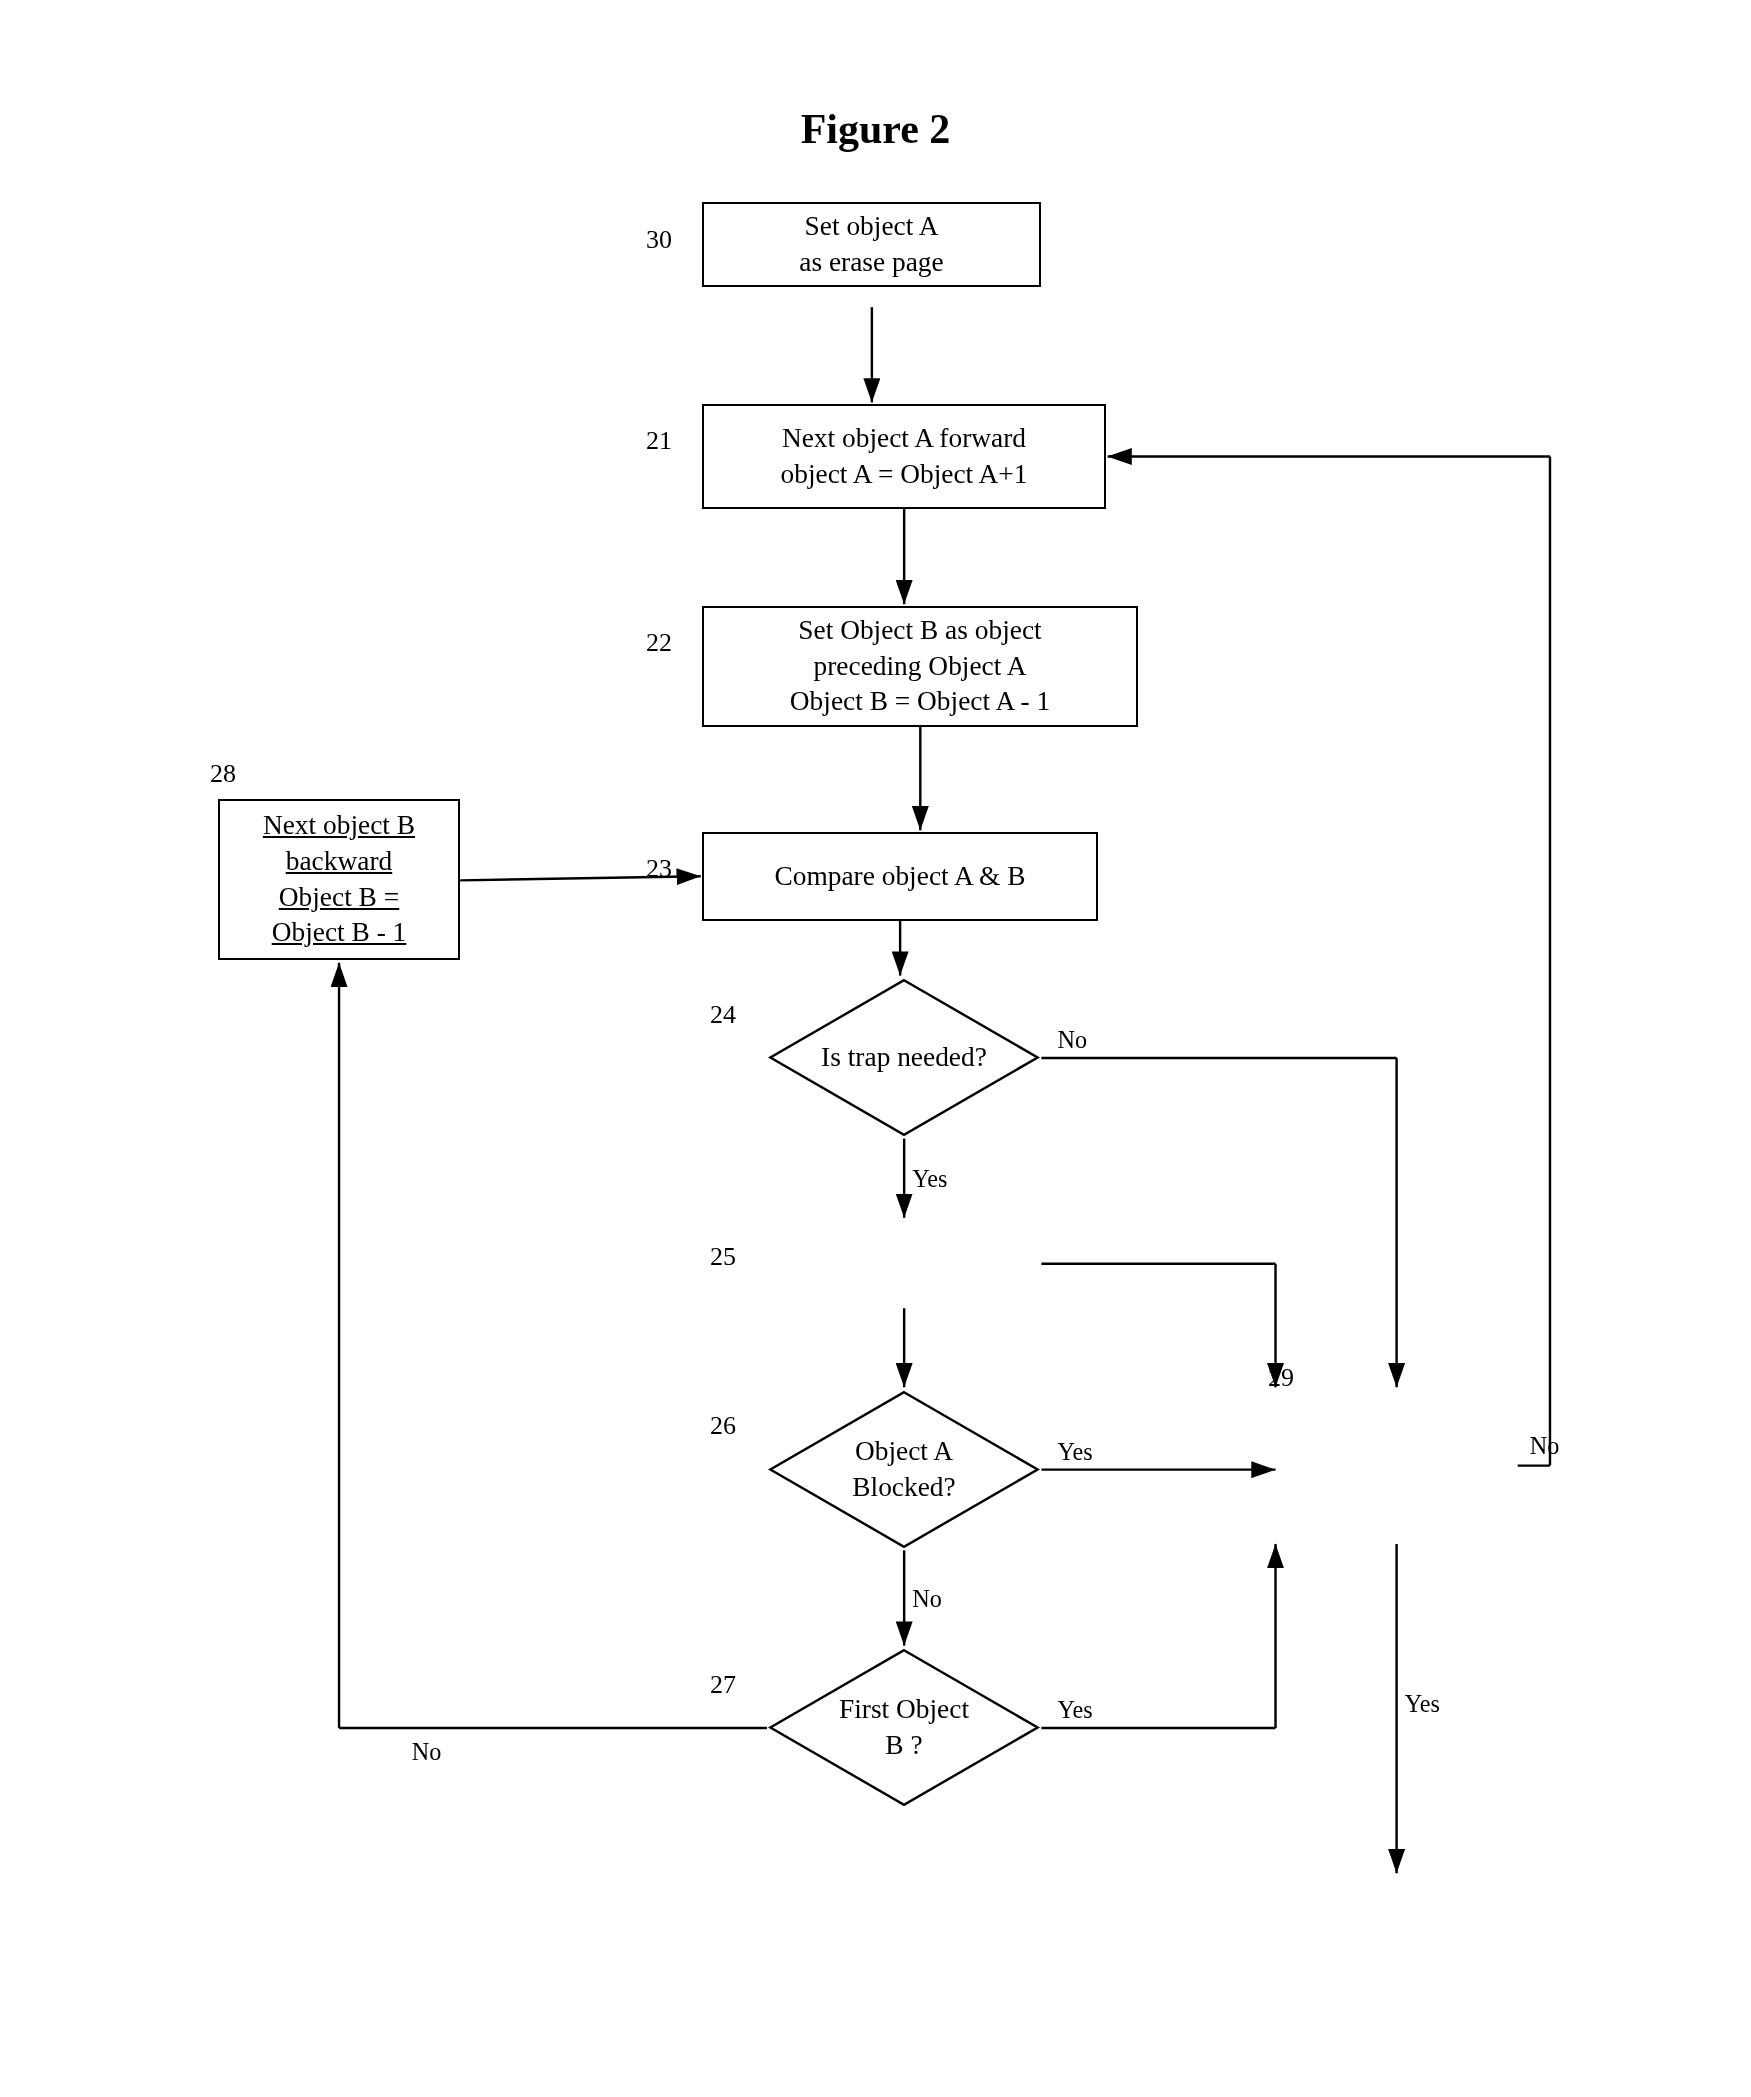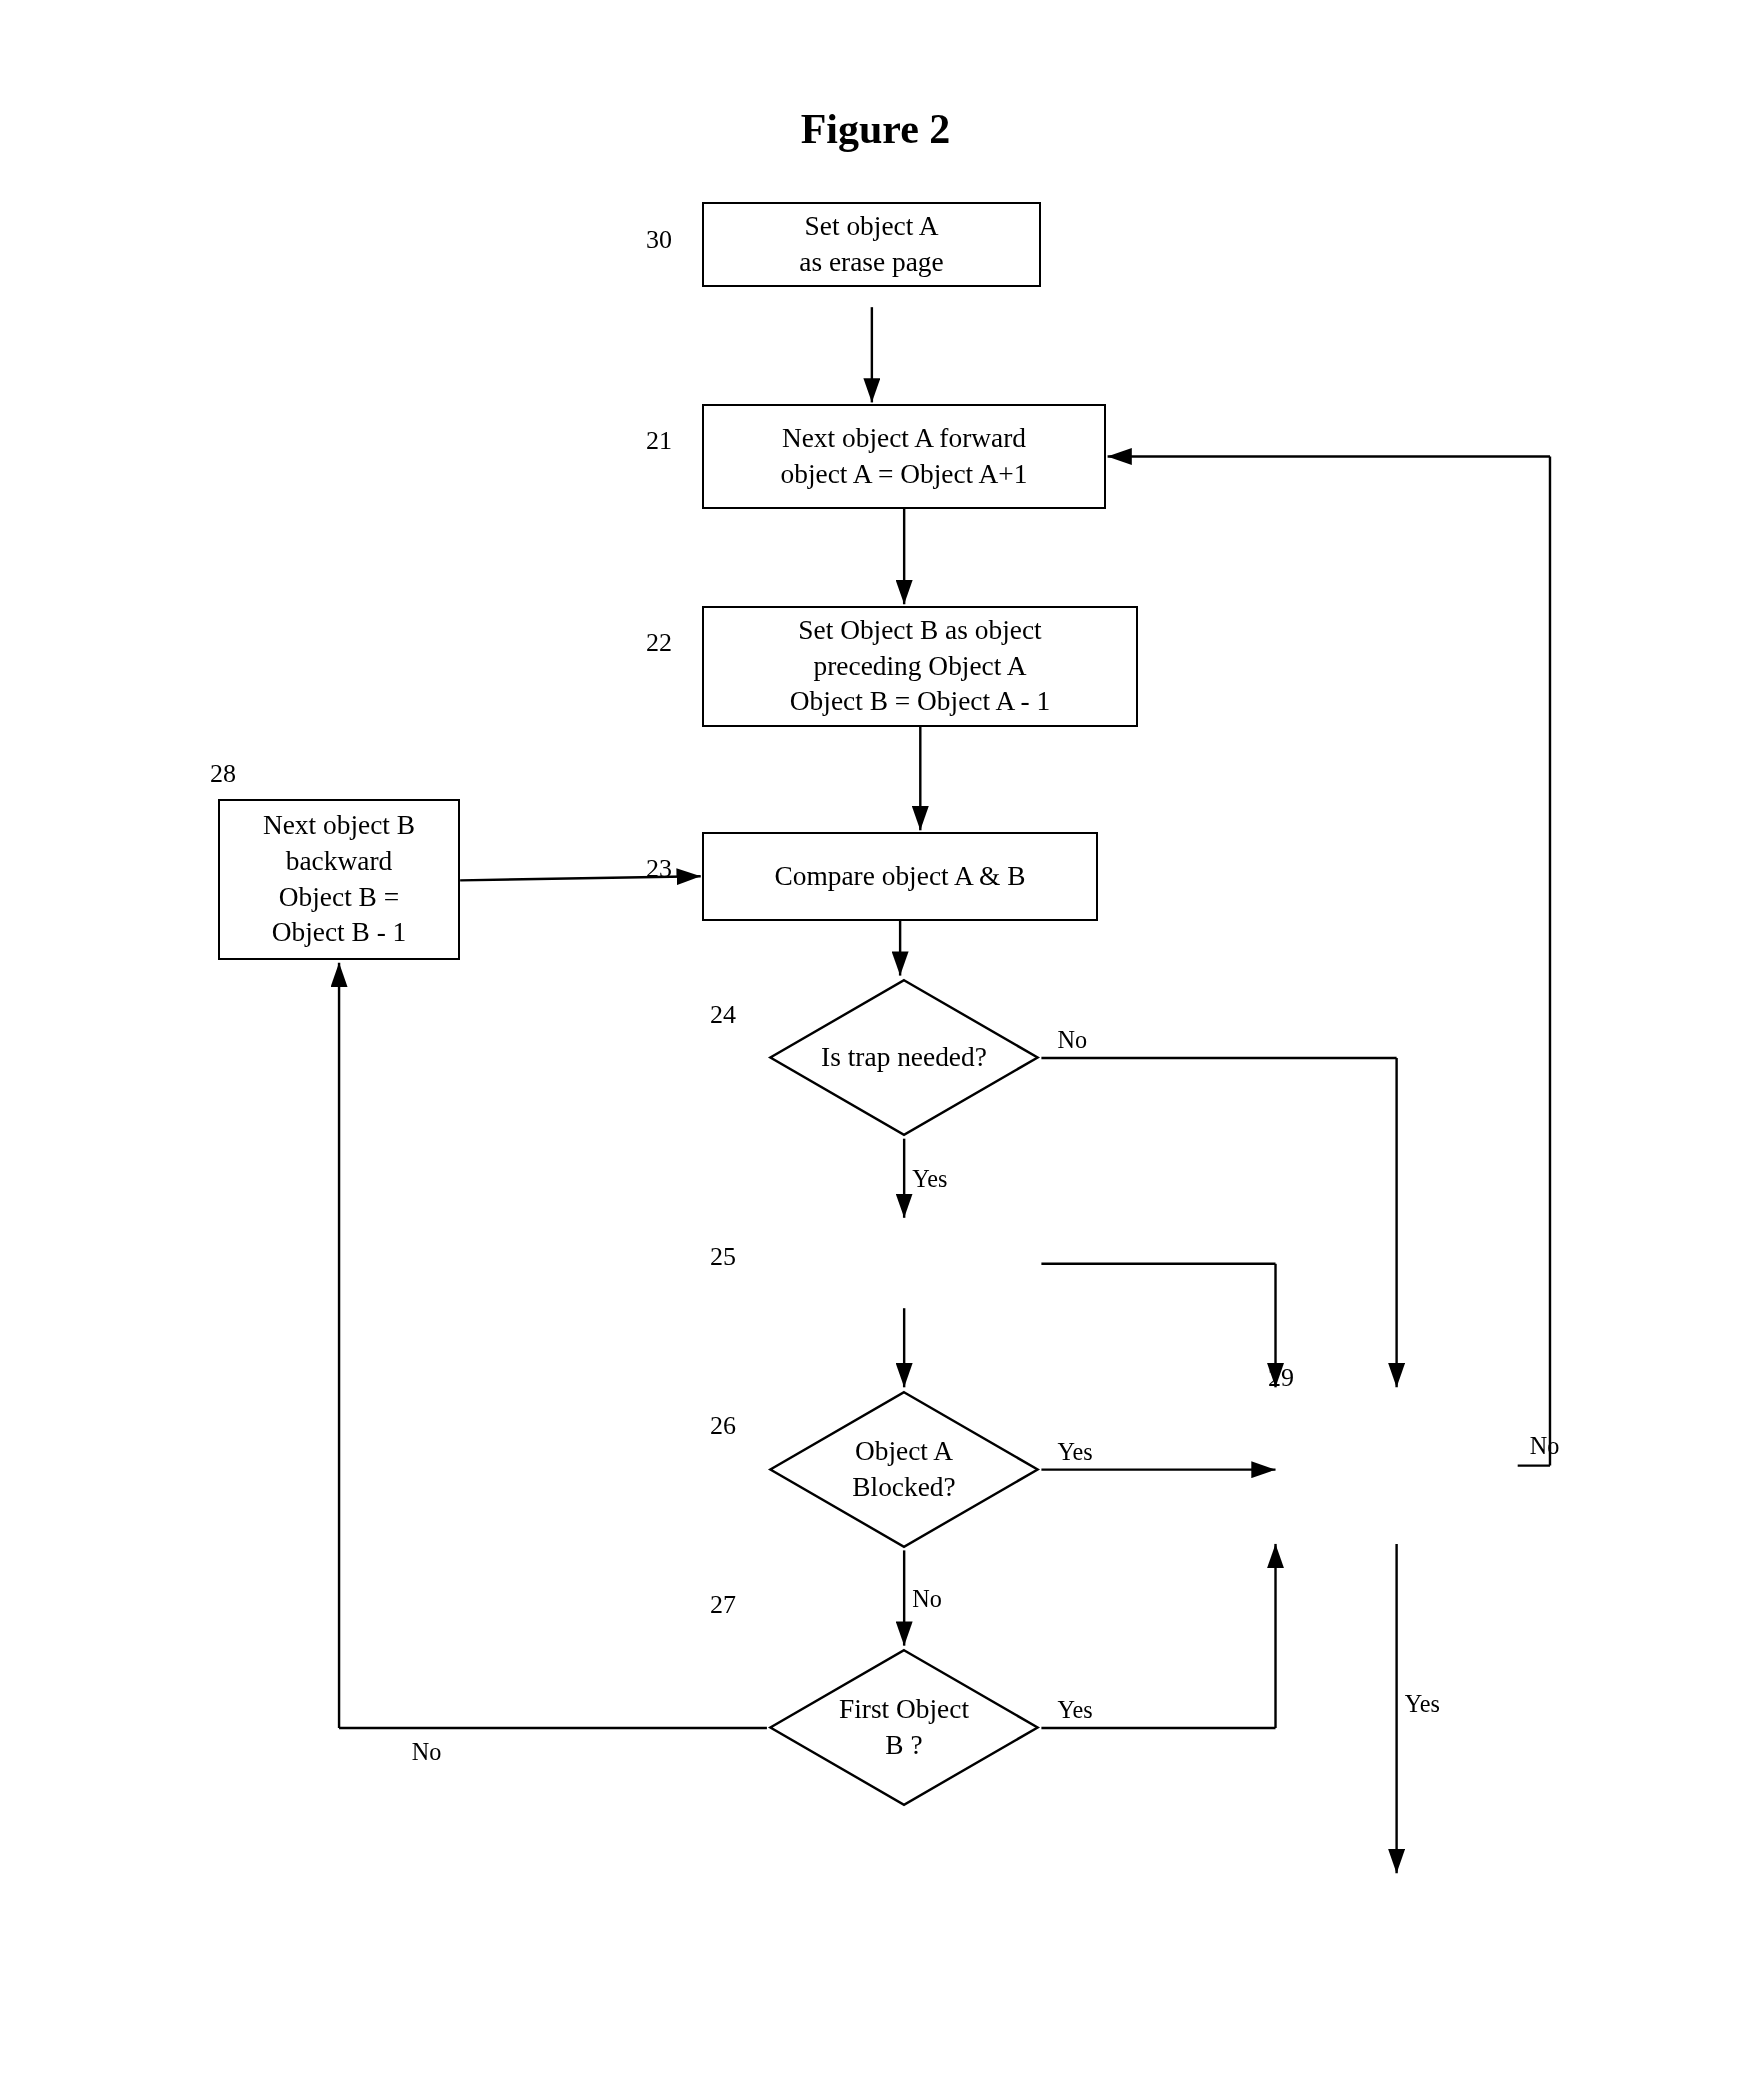--- a/index.html
+++ b/index.html
@@ -128,24 +128,24 @@
 
   <div class="diamond-wrap" style="left:767px;top:1550px;width:274px;height:161px;">
     <div class="diamond">
       <svg viewBox="0 0 340 200" xmlns="http://www.w3.org/2000/svg">
         <polygon points="170,4 336,100 170,196 4,100" fill="white" stroke="black" stroke-width="3"></polygon>
       </svg>
       <div class="diamond-label" style="white-space:pre-line;">First Object
 B ?</div>
     </div>
   </div>
-  <div class="step-label" style="left:710px;top:1493px;">27</div>
+  <div class="step-label" style="left:710px;top:1573px;">27</div>
 
   <div class="box" style="left:218px;top:702px;width:242px;height:161px;">
-    <span style="white-space:pre-line;">Next object B
+    <span style="white-space:pre-line;text-decoration:underline;">Next object B
 backward
 Object B =
 Object B - 1</span>
   </div>
   <div class="step-label" style="left:210px;top:662px;">28</div>
 
   <div class="step-label" style="left:1268px;top:1266px;">29</div>
 
   <svg class="arrows-svg" xmlns="http://www.w3.org/2000/svg" viewBox="0 0 2169 2478" width="1751" height="2001">
     <defs>

